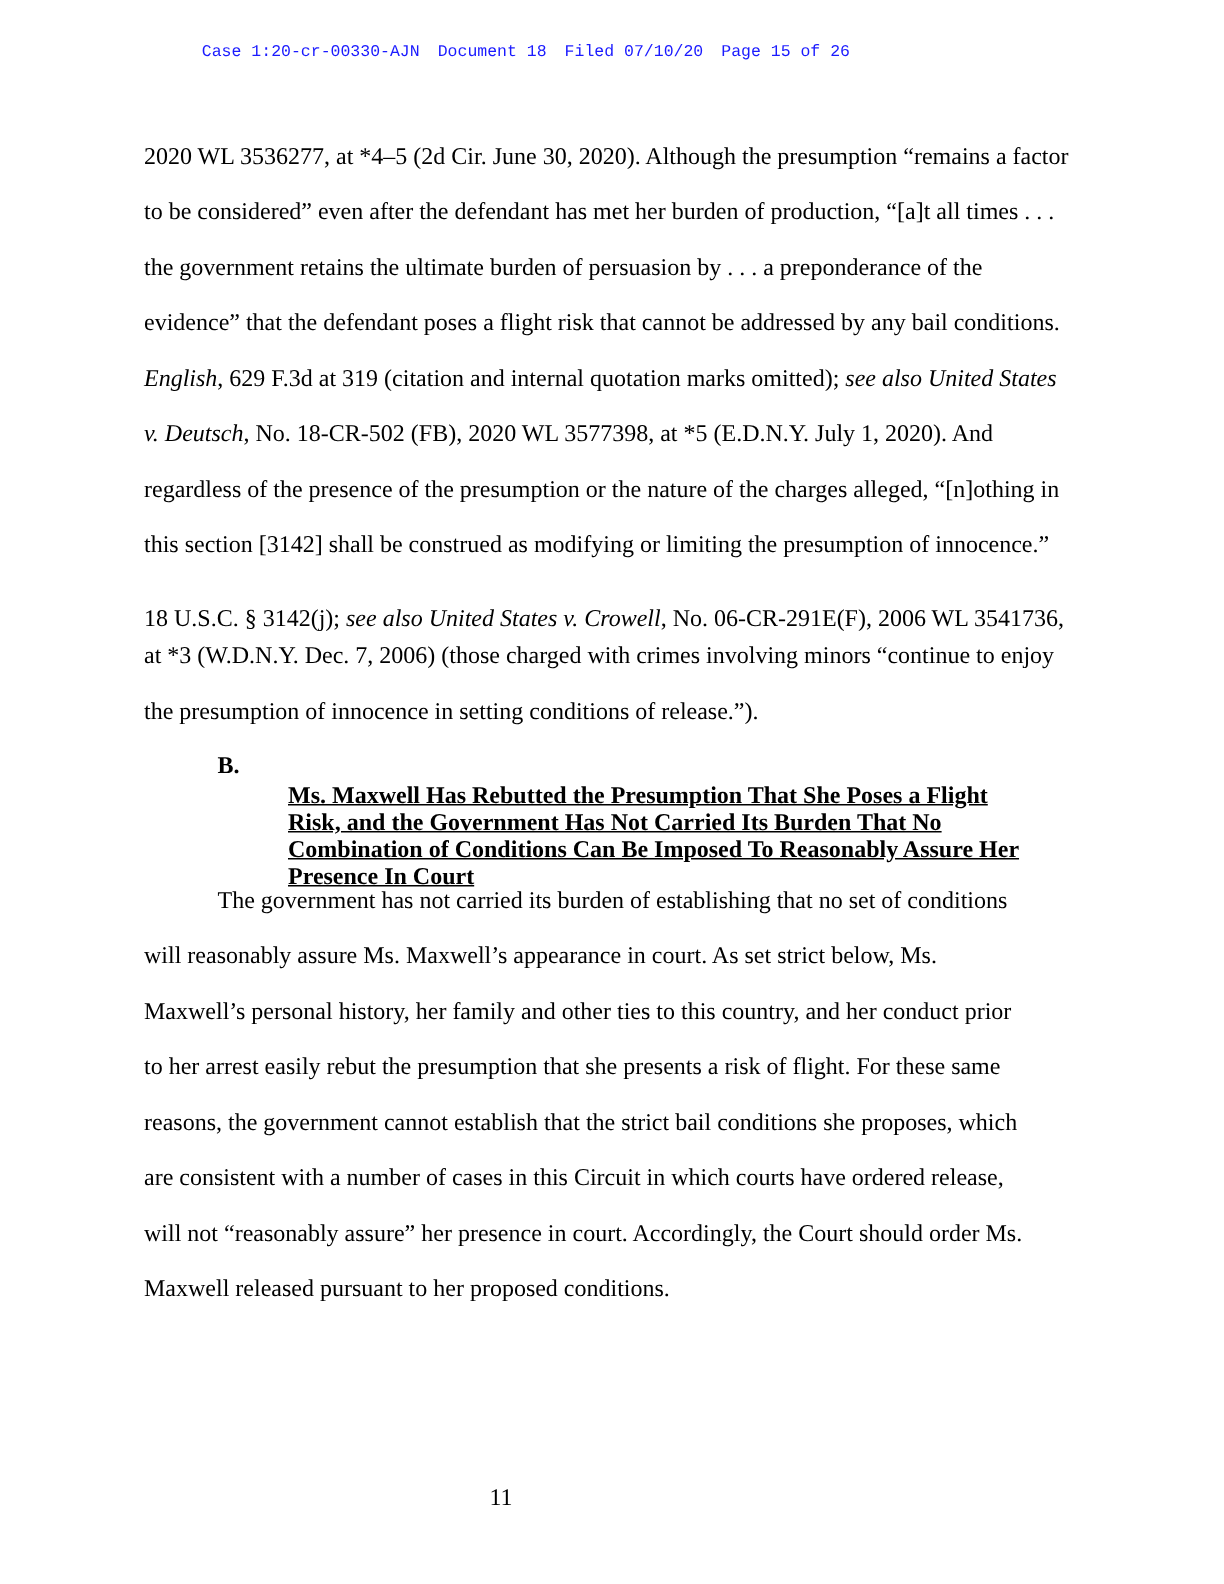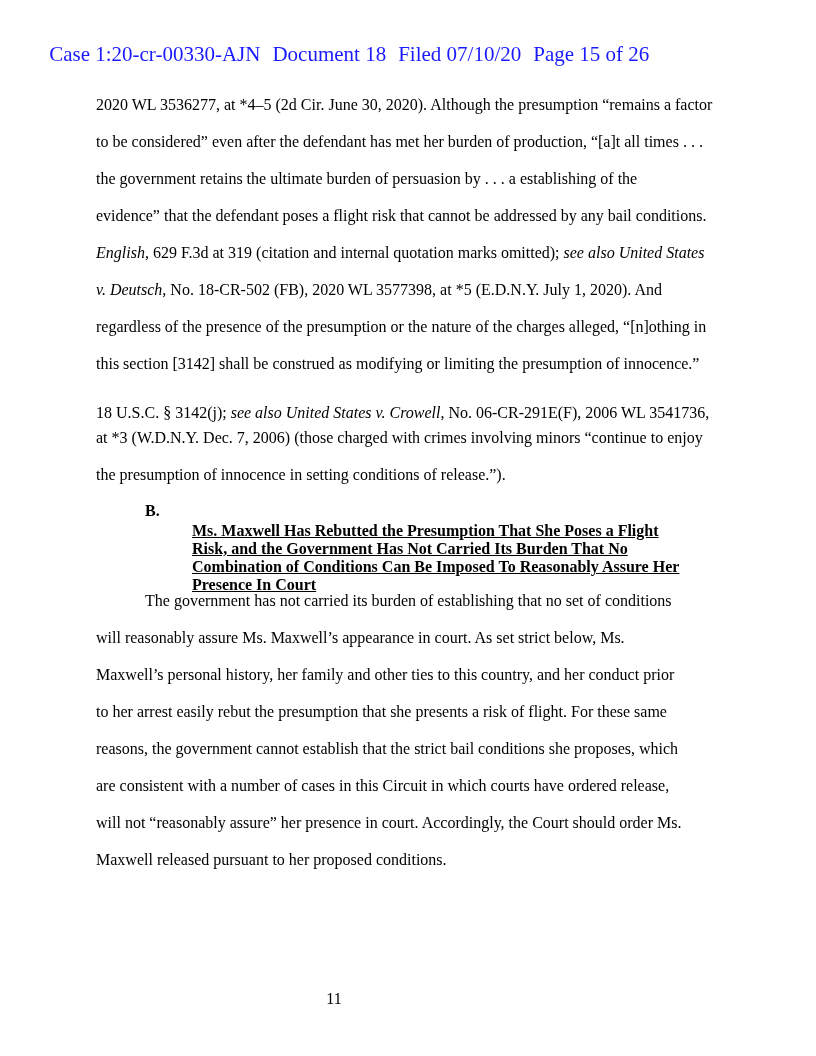--- a/index.html
+++ b/index.html
@@ -1,19 +1,19 @@
 <!DOCTYPE html>
 <html><head>
 <meta charset="utf-8">
 <style>
   html, body { margin: 0; padding: 0; background: #ffffff; }
   body { width: 816px; height: 1056px; position: relative; overflow: hidden; }
   .header {
     position: absolute; top: 17px; left: 0; width: 688px; text-align: center;
-    font-family: Liberation Serif, serif; font-size: 21px; color: #1a1aff;
+    font-family: Liberation Mono, monospace; font-size: 11px; color: #1a1aff;
     white-space: pre;
   }
   .header span { margin: 0 6px; }
   .line {
     position: absolute; left: 96px;
     font-family: "Liberation Serif", serif; font-size: 16px; color: #000;
     white-space: nowrap; line-height: 20px;
   }
   .line i { }
   .heading-label {
@@ -33,21 +33,21 @@
 </head>
 <body>
 
 <div class="header">
   <span>Case 1:20-cr-00330-AJN</span><span>Document 18</span><span>Filed 07/10/20</span><span>Page 15 of 26</span>
 </div>
 
 <div>
   <div class="line" style="top:95px">2020 WL 3536277, at *4–5 (2d Cir. June 30, 2020).  Although the presumption “remains a factor</div>
   <div class="line" style="top:132px">to be considered” even after the defendant has met her burden of production, “[a]t all times . . .</div>
-  <div class="line" style="top:169px">the government retains the ultimate burden of persuasion by . . . a establishing of the</div>
+  <div class="line" style="top:169px">the government retains the ultimate burden of persuasion by . . . a preponderance of the</div>
   <div class="line" style="top:206px">evidence” that the defendant poses a flight risk that cannot be addressed by any bail conditions.</div>
   <div class="line" style="top:243px"><i>English</i><span>, 629 F.3d at 319 (citation and internal quotation marks omitted); </span><i>see also United States</i></div>
   <div class="line" style="top:280px"><i>v. Deutsch</i><span>, No. 18-CR-502 (FB), 2020 WL 3577398, at *5 (E.D.N.Y. July 1, 2020).  And</span></div>
   <div class="line" style="top:317px">regardless of the presence of the presumption or the nature of the charges alleged, “[n]othing in</div>
   <div class="line" style="top:354px">this section [3142] shall be construed as modifying or limiting the presumption of innocence.”</div>
   <div class="line" style="top:403px"><span>18 U.S.C. § 3142(j); </span><i>see also United States v. Crowell</i><span>, No. 06-CR-291E(F), 2006 WL 3541736,</span></div>
   <div class="line" style="top:428px">at *3 (W.D.N.Y. Dec. 7, 2006) (those charged with crimes involving minors “continue to enjoy</div>
   <div class="line" style="top:465px">the presumption of innocence in setting conditions of release.”).</div>
 </div>
 

